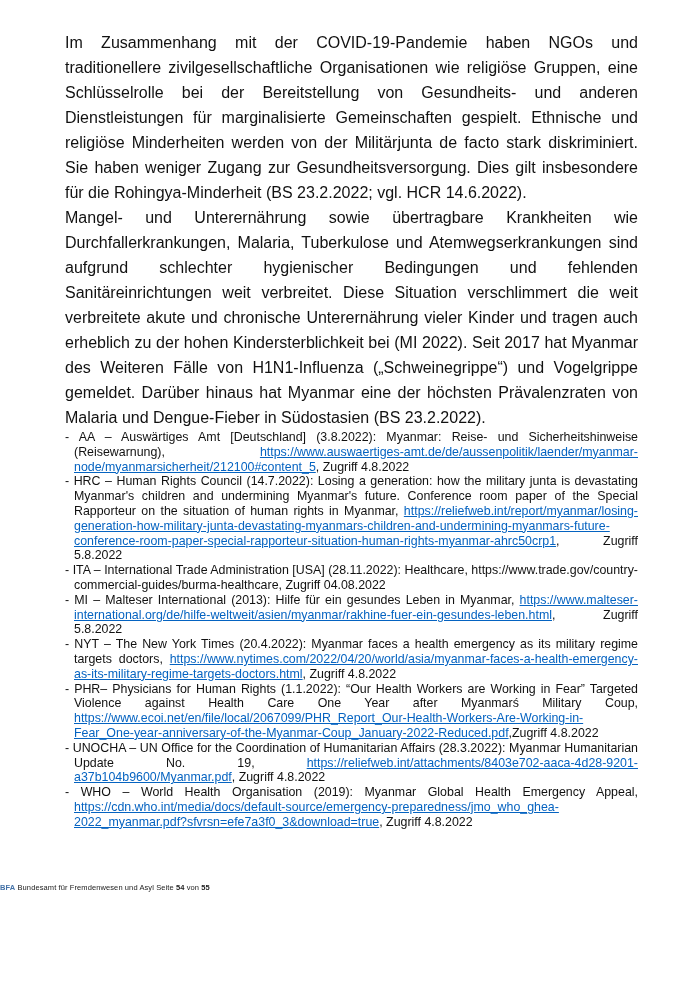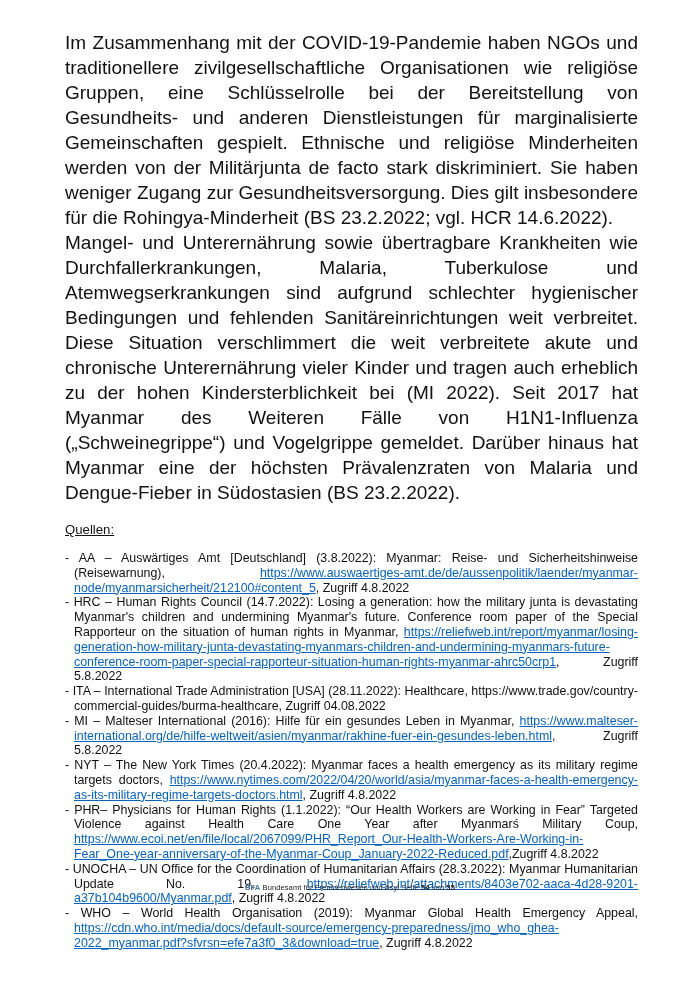--- a/index.html
+++ b/index.html
@@ -17,21 +17,21 @@
     overflow: hidden;
   }
   .content {
     position: absolute;
     left: 65px;
     top: 30px;
     width: 573px;
   }
   .body-par {
     margin: 0;
-    font-size: 19px;
+    font-size: 16px;
     line-height: 25px;
     text-align: justify;
     color: #111111;
   }
   .sources-heading {
     margin-top: 17px;
     margin-bottom: 14px;
     font-size: 13.2px;
     line-height: 15px;
     font-weight: normal;
@@ -52,47 +52,45 @@
   .src-link {
     color: var(--link, #0563C1);
     text-decoration: underline;
     cursor: pointer;
   }
   .footer {
     position: absolute;
     left: 0;
     right: 0;
     top: 883px;
-    text-align: center;
     font-size: 7.5px;
     line-height: 10px;
     color: #222222;
     letter-spacing: 0.1px;
   }
   .footer-logo {
     color: var(--logo, #4472a8);
     font-weight: bold;
   }
   .footer b {
     font-weight: bold;
   }
 </style>
 </head>
 <body>
 
 <div class="page">
   <div class="content">
     <p class="body-par">Im Zusammenhang mit der COVID-19-Pandemie haben NGOs und traditionellere zivilgesellschaftliche Organisationen wie religiöse Gruppen, eine Schlüsselrolle bei der Bereitstellung von Gesundheits- und anderen Dienstleistungen für marginalisierte Gemeinschaften gespielt. Ethnische und religiöse Minderheiten werden von der Militärjunta de facto stark diskriminiert. Sie haben weniger Zugang zur Gesundheitsversorgung. Dies gilt insbesondere für die Rohingya-Minderheit (BS 23.2.2022; vgl. HCR 14.6.2022).</p>
     <p class="body-par">Mangel- und Unterernährung sowie übertragbare Krankheiten wie Durchfallerkrankungen, Malaria, Tuberkulose und Atemwegserkrankungen sind aufgrund schlechter hygienischer Bedingungen und fehlenden Sanitäreinrichtungen weit verbreitet. Diese Situation verschlimmert die weit verbreitete akute und chronische Unterernährung vieler Kinder und tragen auch erheblich zu der hohen Kindersterblichkeit bei (MI 2022). Seit 2017 hat Myanmar des Weiteren Fälle von H1N1-Influenza („Schweinegrippe“) und Vogelgrippe gemeldet. Darüber hinaus hat Myanmar eine der höchsten Prävalenzraten von Malaria und Dengue-Fieber in Südostasien (BS 23.2.2022).</p>
-    <p class="sources-heading">Quellen:</p>
     <div class="sources">
         <div class="source-item"><span>- </span><span>AA – Auswärtiges Amt [Deutschland] (3.8.2022): Myanmar: Reise- und Sicherheitshinweise (Reisewarnung), </span><a href="#" class="src-link">https://www.auswaertiges-amt.de/de/aussenpolitik/laender/myanmar-node/myanmarsicherheit/212100#content_5</a><span>, Zugriff 4.8.2022</span></div>
         <div class="source-item"><span>- </span><span>HRC – Human Rights Council (14.7.2022): Losing a generation: how the military junta is devastating Myanmar's children and undermining Myanmar's future. Conference room paper of the Special Rapporteur on the situation of human rights in Myanmar, </span><a href="#" class="src-link">https://reliefweb.int/report/myanmar/losing-generation-how-military-junta-devastating-myanmars-children-and-undermining-myanmars-future-conference-room-paper-special-rapporteur-situation-human-rights-myanmar-ahrc50crp1</a><span>, Zugriff 5.8.2022</span></div>
         <div class="source-item"><span>- </span><span>ITA – International Trade Administration [USA] (28.11.2022): Healthcare, https://www.trade.gov/country-commercial-guides/burma-healthcare, Zugriff 04.08.2022</span></div>
-        <div class="source-item"><span>- </span><span>MI – Malteser International (2016): Hilfe für ein gesundes Leben in Myanmar, </span><a href="#" class="src-link">https://www.malteser-international.org/de/hilfe-weltweit/asien/myanmar/rakhine-fuer-ein-gesundes-leben.html</a><span>, Zugriff 5.8.2022</span></div>
+        <div class="source-item"><span>- </span><span>MI – Malteser International (2013): Hilfe für ein gesundes Leben in Myanmar, </span><a href="#" class="src-link">https://www.malteser-international.org/de/hilfe-weltweit/asien/myanmar/rakhine-fuer-ein-gesundes-leben.html</a><span>, Zugriff 5.8.2022</span></div>
         <div class="source-item"><span>- </span><span>NYT – The New York Times (20.4.2022): Myanmar faces a health emergency as its military regime targets doctors, </span><a href="#" class="src-link">https://www.nytimes.com/2022/04/20/world/asia/myanmar-faces-a-health-emergency-as-its-military-regime-targets-doctors.html</a><span>, Zugriff 4.8.2022</span></div>
         <div class="source-item"><span>- </span><span>PHR– Physicians for Human Rights (1.1.2022): “Our Health Workers are Working in Fear” Targeted Violence against Health Care One Year after Myanmarś Military Coup, </span><a href="#" class="src-link">https://www.ecoi.net/en/file/local/2067099/PHR_Report_Our-Health-Workers-Are-Working-in-Fear_One-year-anniversary-of-the-Myanmar-Coup_January-2022-Reduced.pdf</a><span>,Zugriff 4.8.2022</span></div>
         <div class="source-item"><span>- </span><span>UNOCHA – UN Office for the Coordination of Humanitarian Affairs (28.3.2022): Myanmar Humanitarian Update No. 19, </span><a href="#" class="src-link">https://reliefweb.int/attachments/8403e702-aaca-4d28-9201-a37b104b9600/Myanmar.pdf</a><span>, Zugriff 4.8.2022</span></div>
         <div class="source-item"><span>- </span><span>WHO – World Health Organisation (2019): Myanmar Global Health Emergency Appeal, </span><a href="#" class="src-link">https://cdn.who.int/media/docs/default-source/emergency-preparedness/jmo_who_ghea-2022_myanmar.pdf?sfvrsn=efe7a3f0_3&amp;download=true</a><span>, Zugriff 4.8.2022</span></div>
       </div>
   </div>
 
   <div class="footer">
     <span class="footer-logo">BFA</span>
     <span>Bundesamt für Fremdenwesen und Asyl Seite</span>

